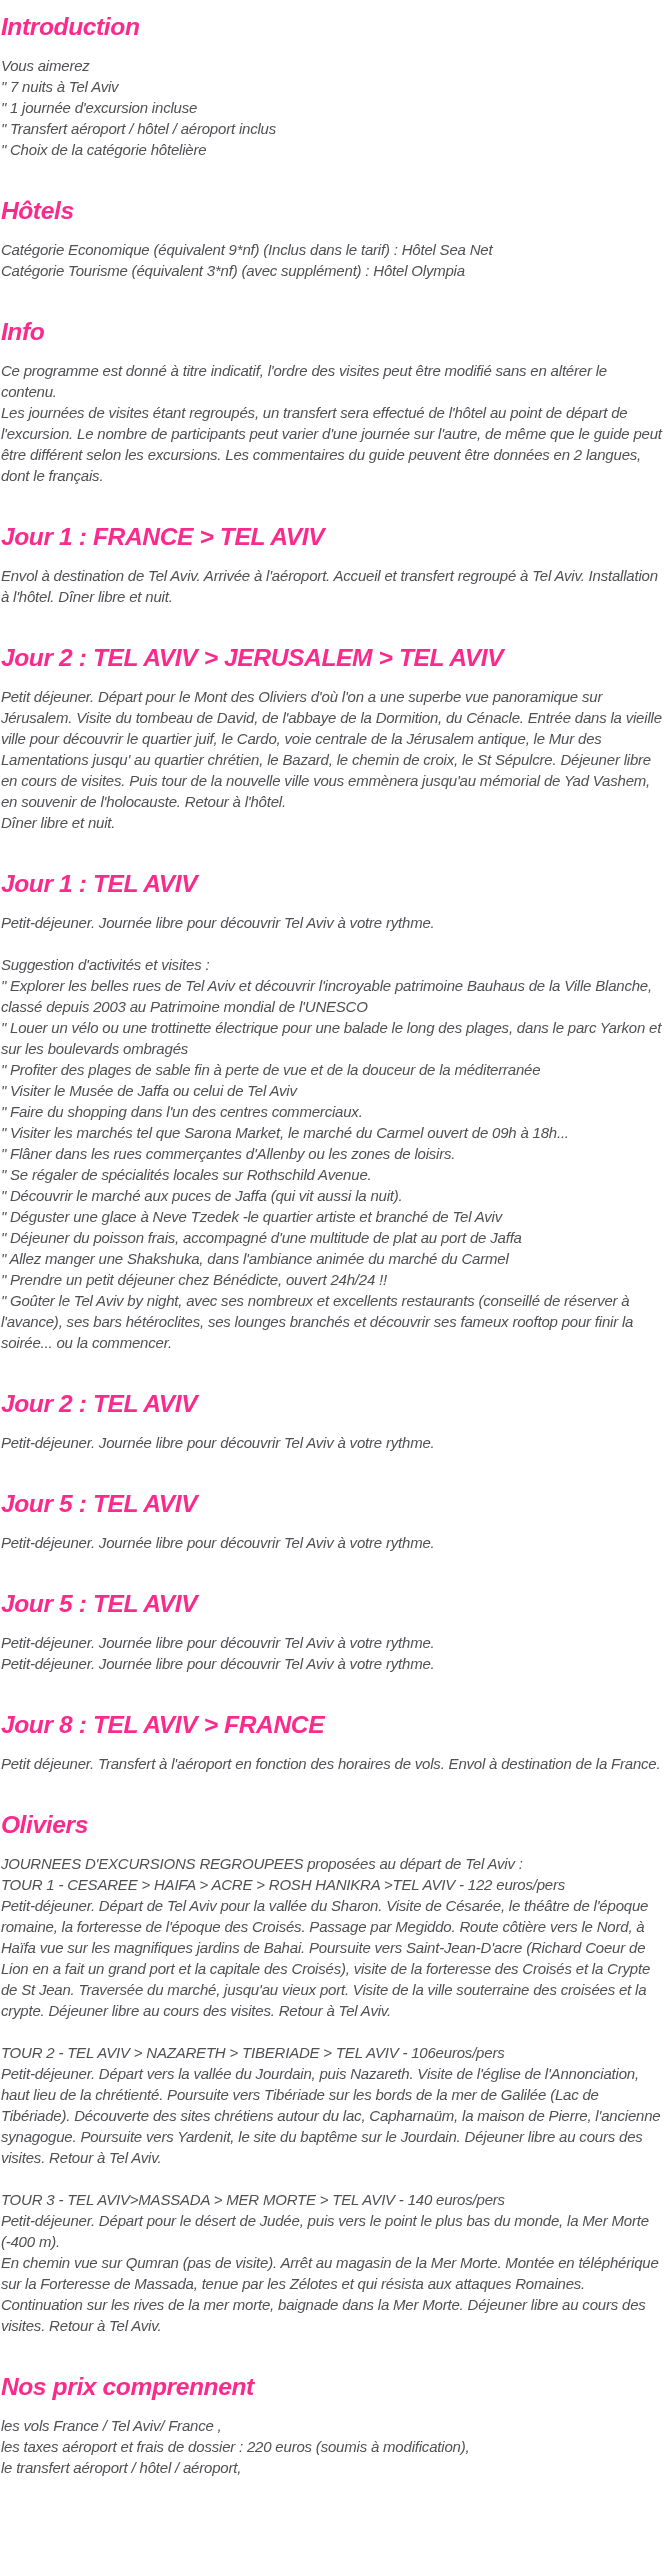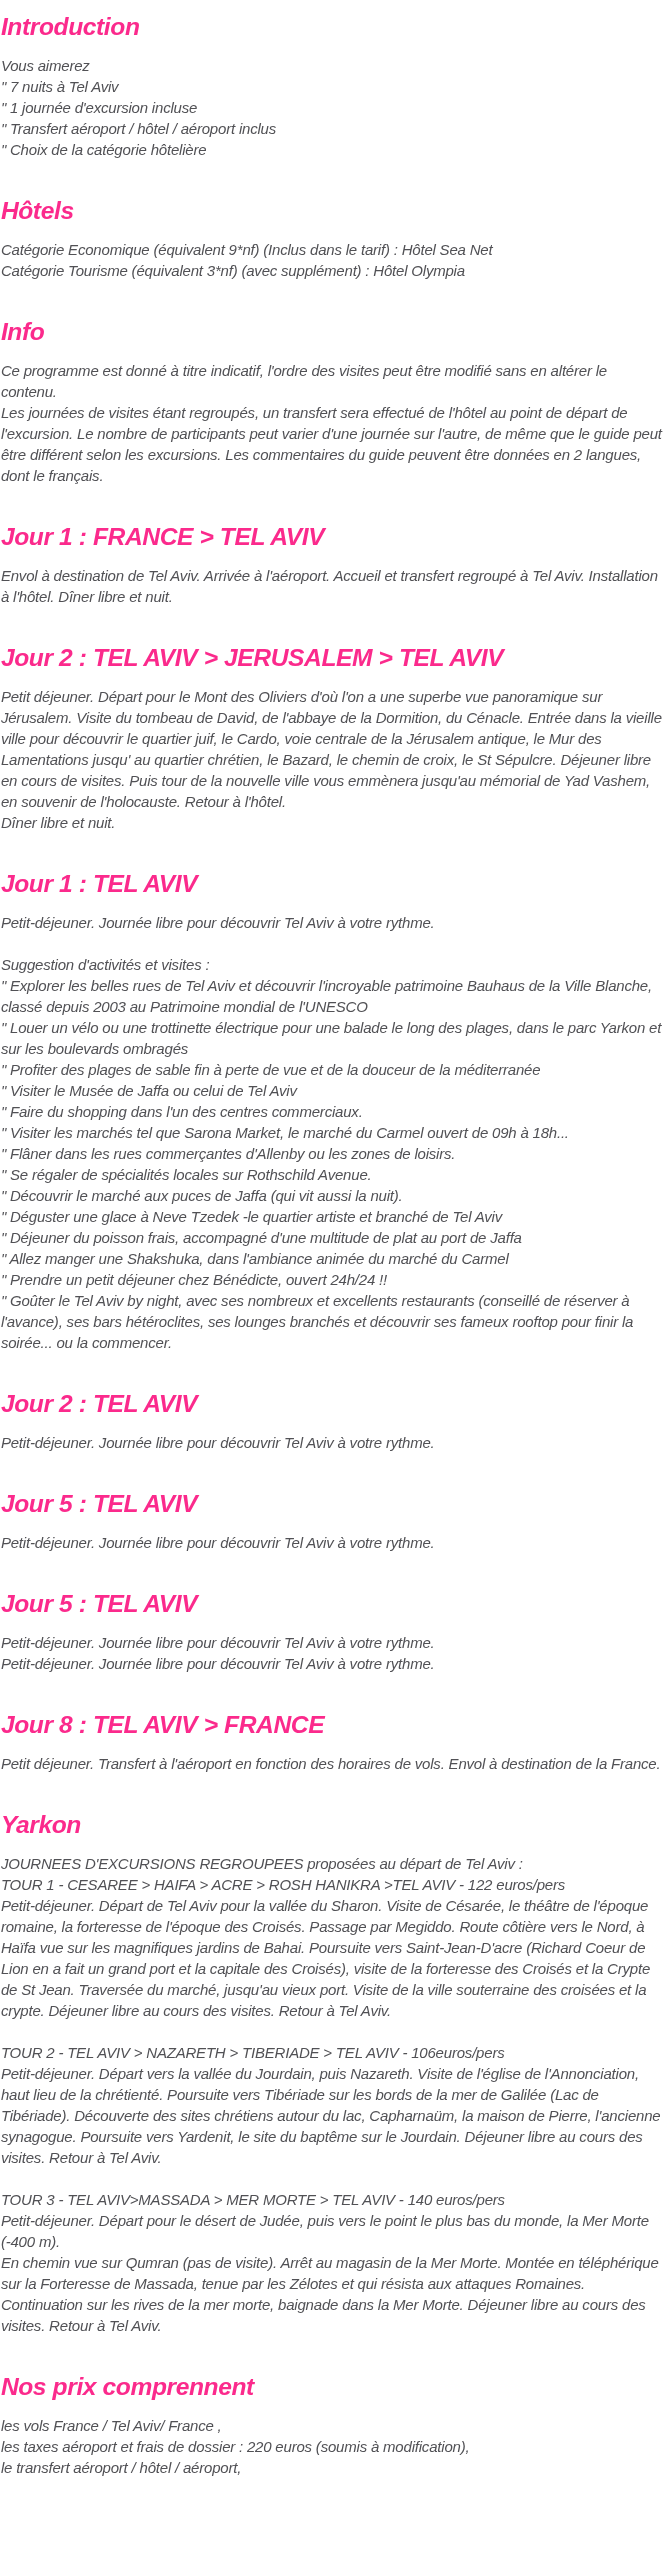--- a/index.html
+++ b/index.html
@@ -143,21 +143,21 @@
   </section>
 
   <section class="section">
     <h2 class="section-title">Jour 8 : TEL AVIV &gt; FRANCE</h2>
     <div class="section-body">
           <p class="para">Petit déjeuner. Transfert à l'aéroport en fonction des horaires de vols. Envol à destination de la France.</p>
         </div>
   </section>
 
   <section class="section">
-    <h2 class="section-title">Yarkon</h2>
+    <h2 class="section-title">Oliviers</h2>
     <div class="section-body">
           <p class="para">JOURNEES D'EXCURSIONS REGROUPEES proposées au départ de Tel Aviv :</p>
           <p class="para">TOUR 1 - CESAREE &gt; HAIFA &gt; ACRE &gt; ROSH HANIKRA &gt;TEL AVIV - 122 euros/pers</p>
           <p class="para">Petit-déjeuner. Départ de Tel Aviv pour la vallée du Sharon. Visite de Césarée, le théâtre de l'époque romaine, la forteresse de l'époque des Croisés. Passage par Megiddo. Route côtière vers le Nord, à Haïfa vue sur les magnifiques jardins de Bahai. Poursuite vers Saint-Jean-D'acre (Richard Coeur de Lion en a fait un grand port et la capitale des Croisés), visite de la forteresse des Croisés et la Crypte de St Jean. Traversée du marché, jusqu'au vieux port. Visite de la ville souterraine des croisées et la crypte. Déjeuner libre au cours des visites. Retour à Tel Aviv.</p>
           <p class="para blank"></p>
           <p class="para">TOUR 2 - TEL AVIV &gt; NAZARETH &gt; TIBERIADE &gt; TEL AVIV - 106euros/pers</p>
           <p class="para">Petit-déjeuner. Départ vers la vallée du Jourdain, puis Nazareth. Visite de l'église de l'Annonciation, haut lieu de la chrétienté. Poursuite vers Tibériade sur les bords de la mer de Galilée (Lac de Tibériade). Découverte des sites chrétiens autour du lac, Capharnaüm, la maison de Pierre, l'ancienne synagogue. Poursuite vers Yardenit, le site du baptême sur le Jourdain. Déjeuner libre au cours des visites. Retour à Tel Aviv.</p>
           <p class="para blank"></p>
           <p class="para">TOUR 3 - TEL AVIV&gt;MASSADA &gt; MER MORTE &gt; TEL AVIV - 140 euros/pers</p>
           <p class="para">Petit-déjeuner. Départ pour le désert de Judée, puis vers le point le plus bas du monde, la Mer Morte (-400 m).</p>

